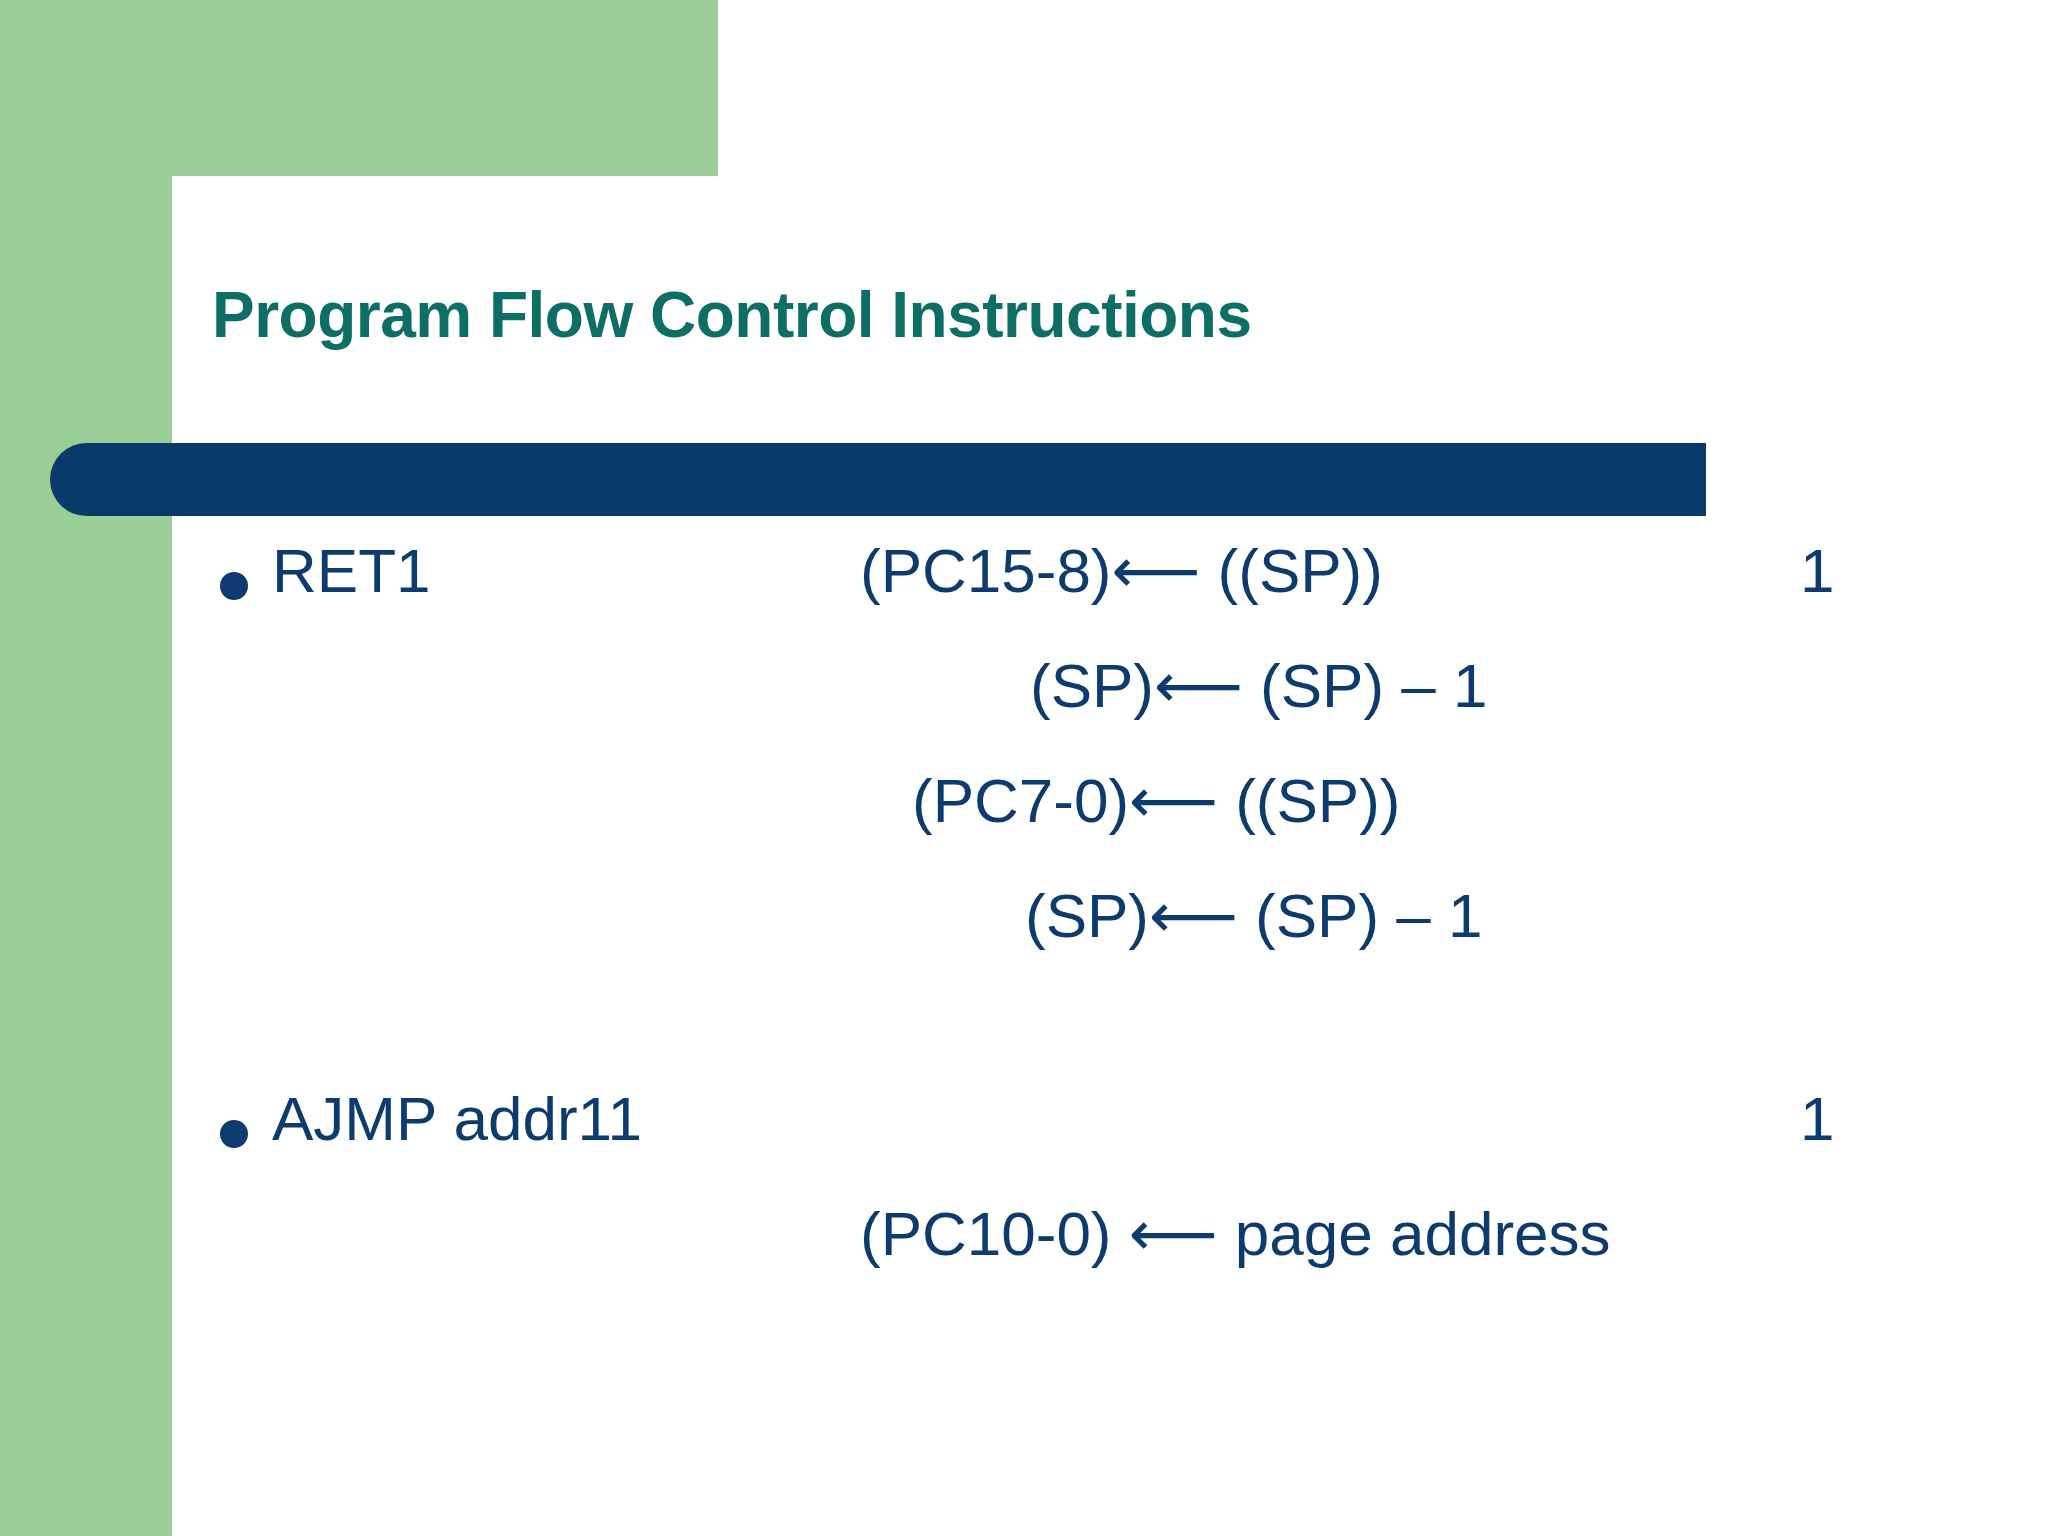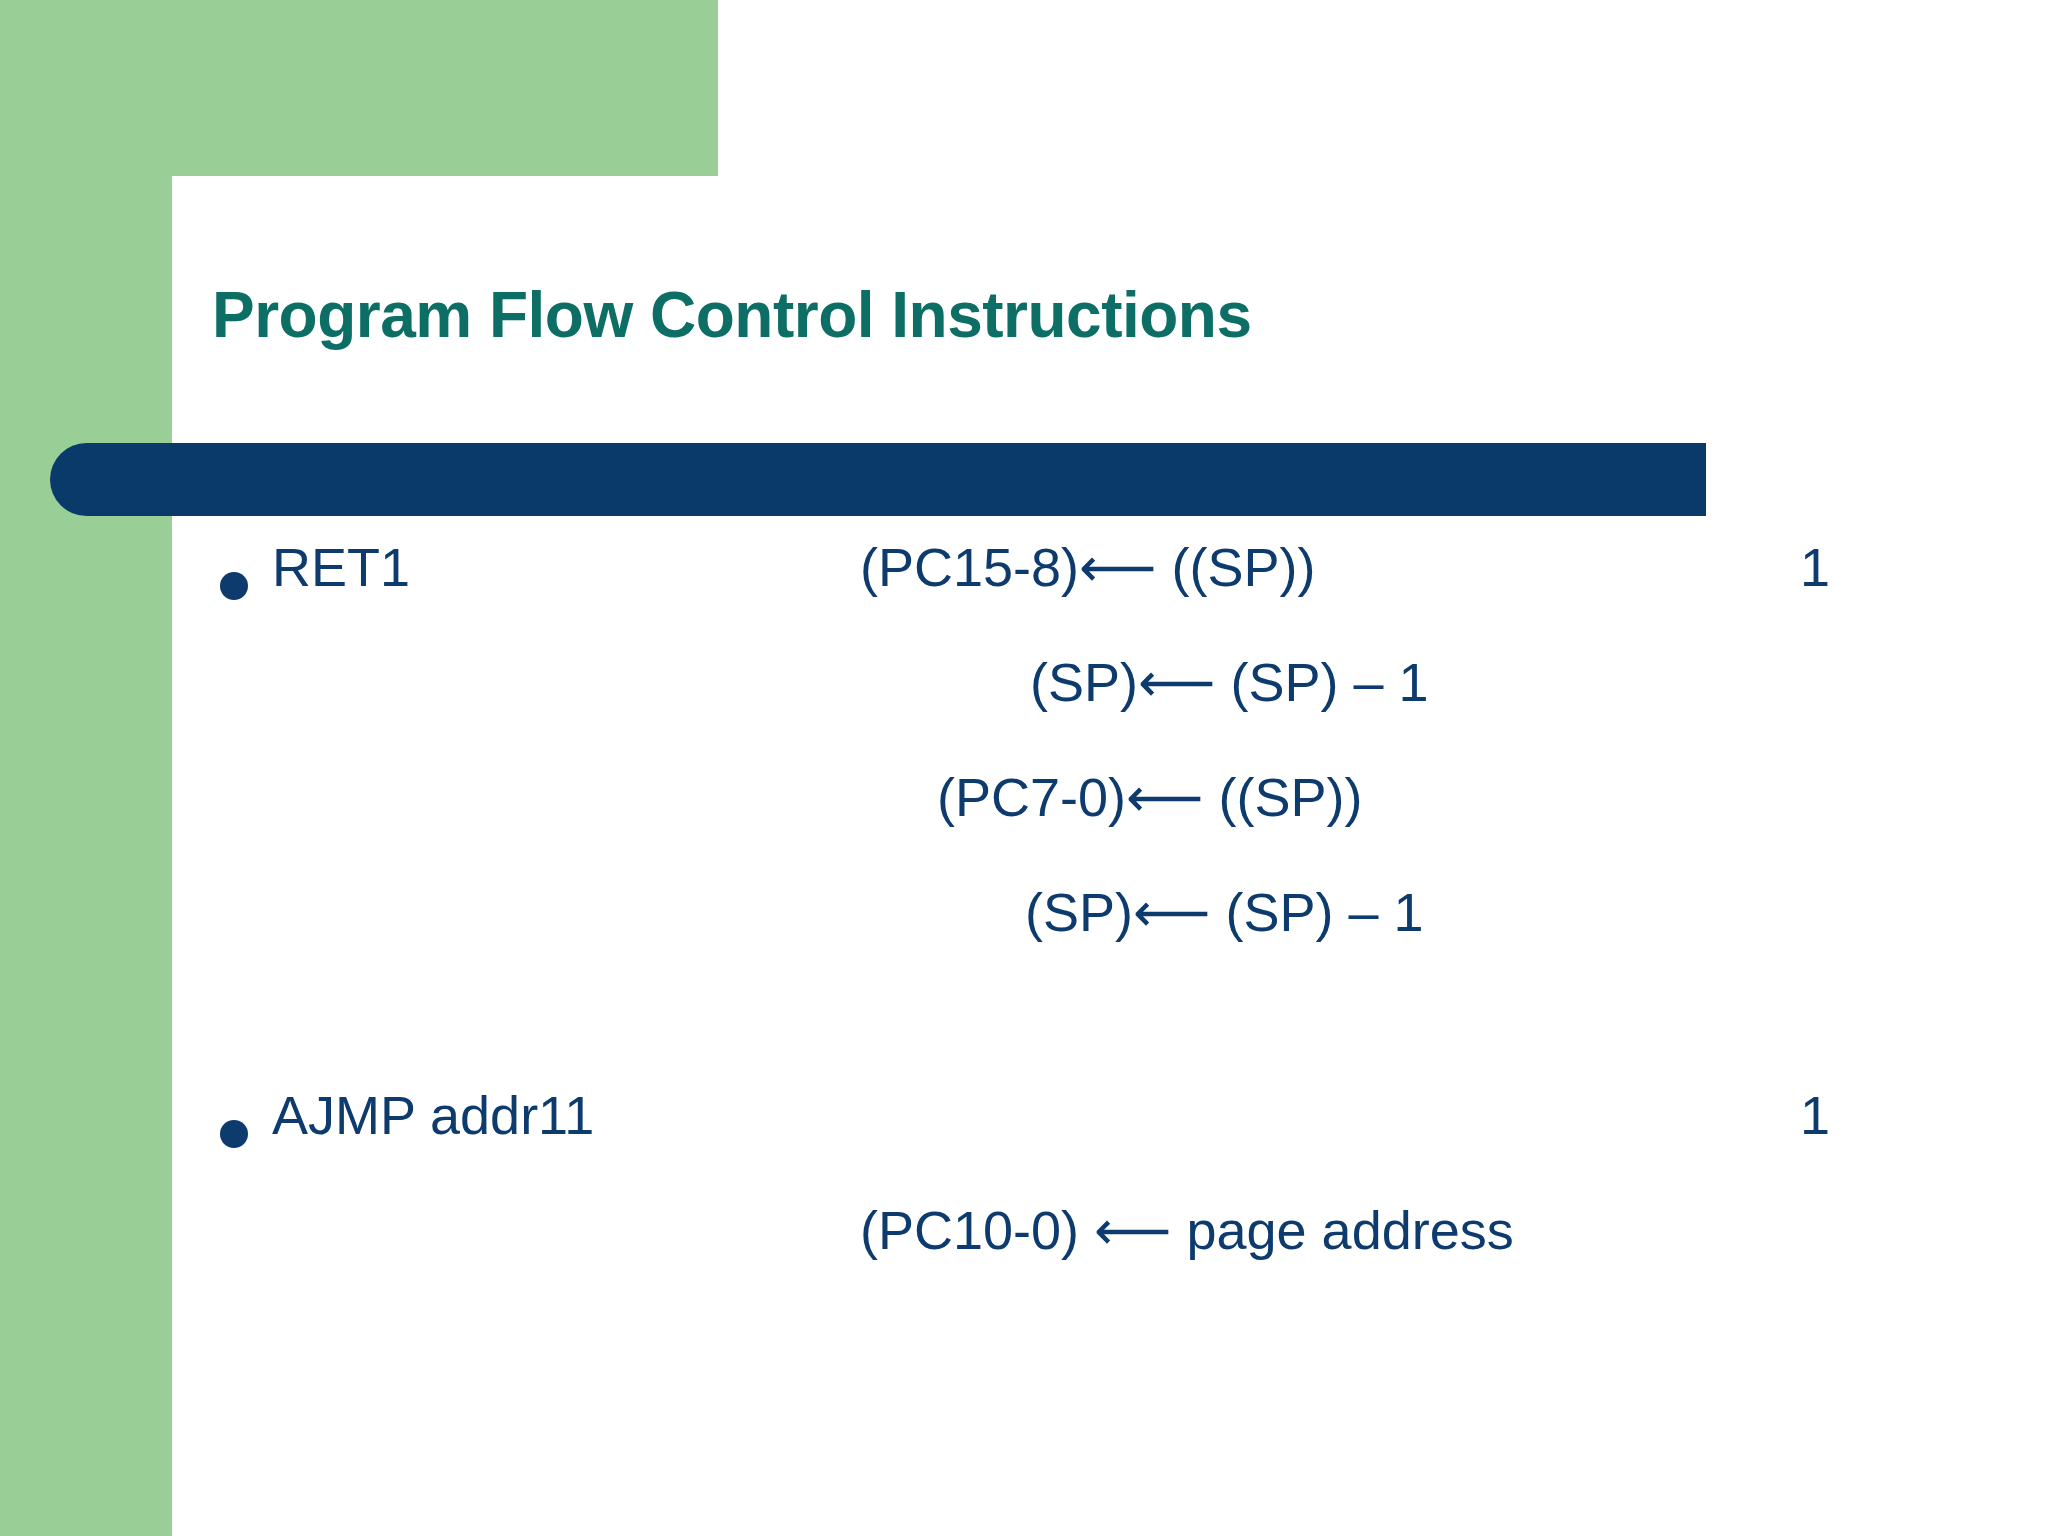--- a/index.html
+++ b/index.html
@@ -67,21 +67,21 @@
     white-space: nowrap;
   }
 
   
   .body-area {
     position: absolute;
     left: 200px;
     top: 540px;
     width: 1800px;
     color: #0d3b6e;
-    font-size: 54px;
+    font-size: 62px;
     line-height: 1.0;
   }
 
   .bullet-block {
     position: relative;
   }
   .bullet-block.spaced-top {
     margin-top: 88px;
   }
 
@@ -140,21 +140,21 @@
         <span class="mnemonic">RET1</span>
         <span class="op" style="left:660px;text-align:right;">(PC15-8)⟵ ((SP))</span>
         <span class="cycles">1</span>
       </div>
 
       <div class="line">
         <span class="op" style="left:830px;">(SP)⟵ (SP) – 1</span>
       </div>
 
       <div class="line">
-        <span class="op" style="left:712px;margin-left:25px;">(PC7-0)⟵ ((SP))</span>
+        <span class="op" style="left:712px;">(PC7-0)⟵ ((SP))</span>
       </div>
 
       <div class="line">
         <span class="op" style="left:825px;">(SP)⟵  (SP) – 1</span>
       </div>
 
     </div>
 
     <div class="bullet-block spaced-top">
 

